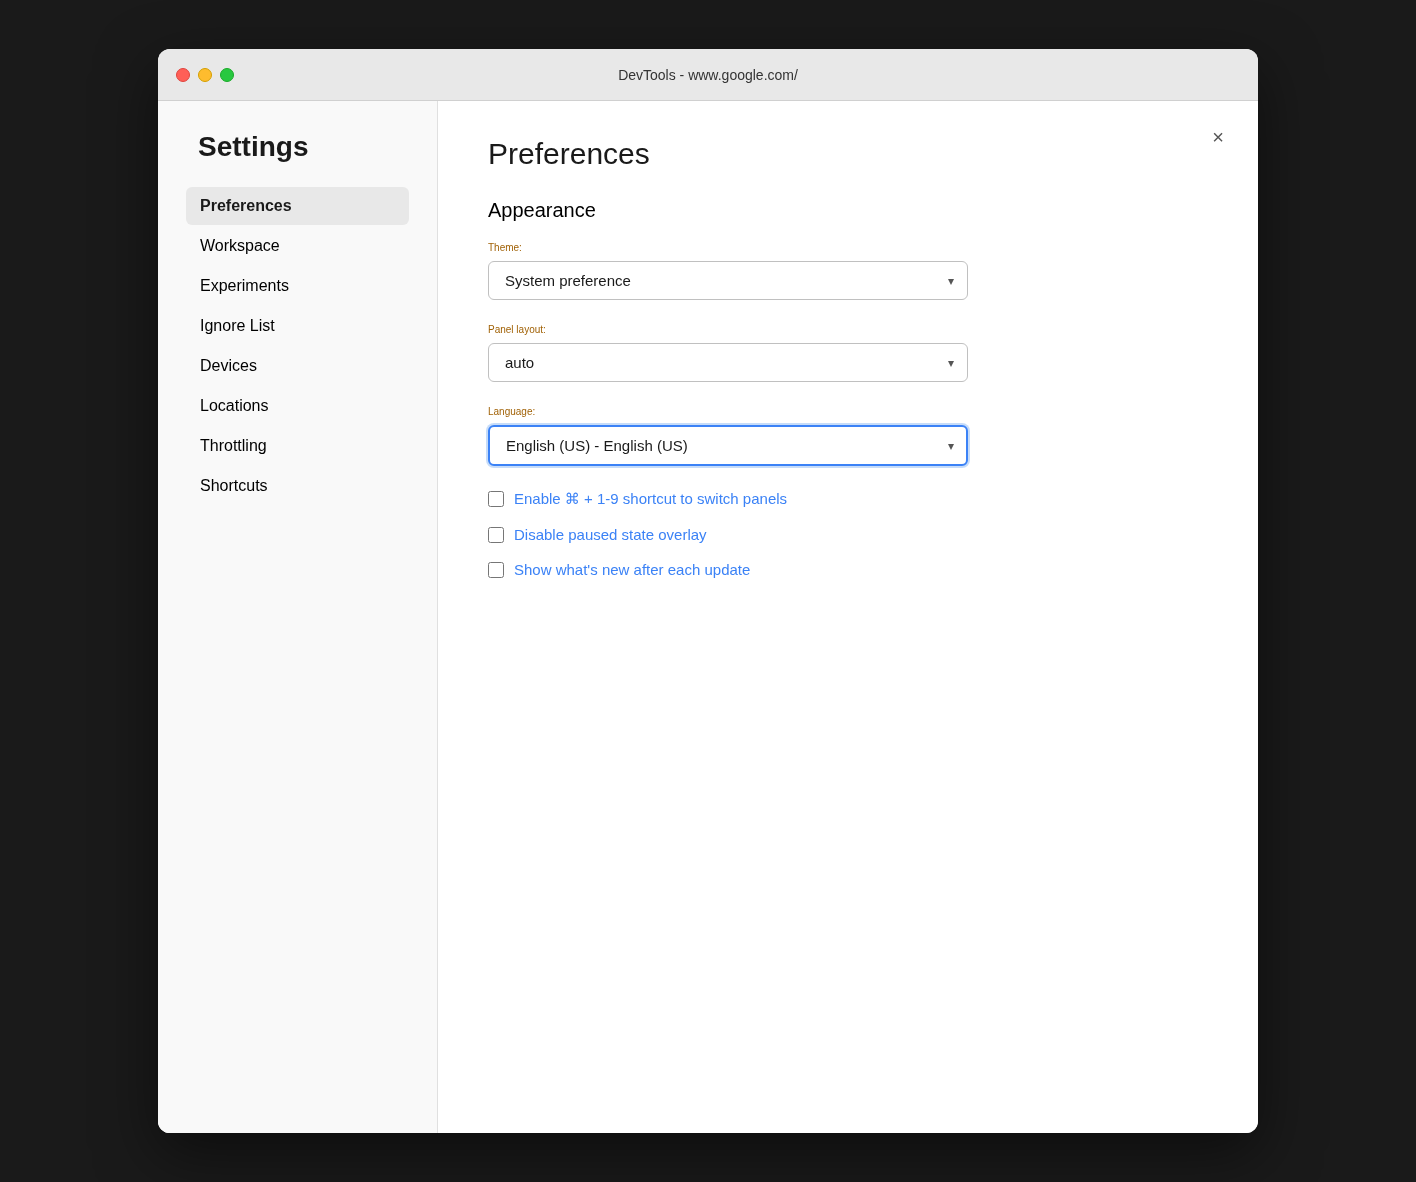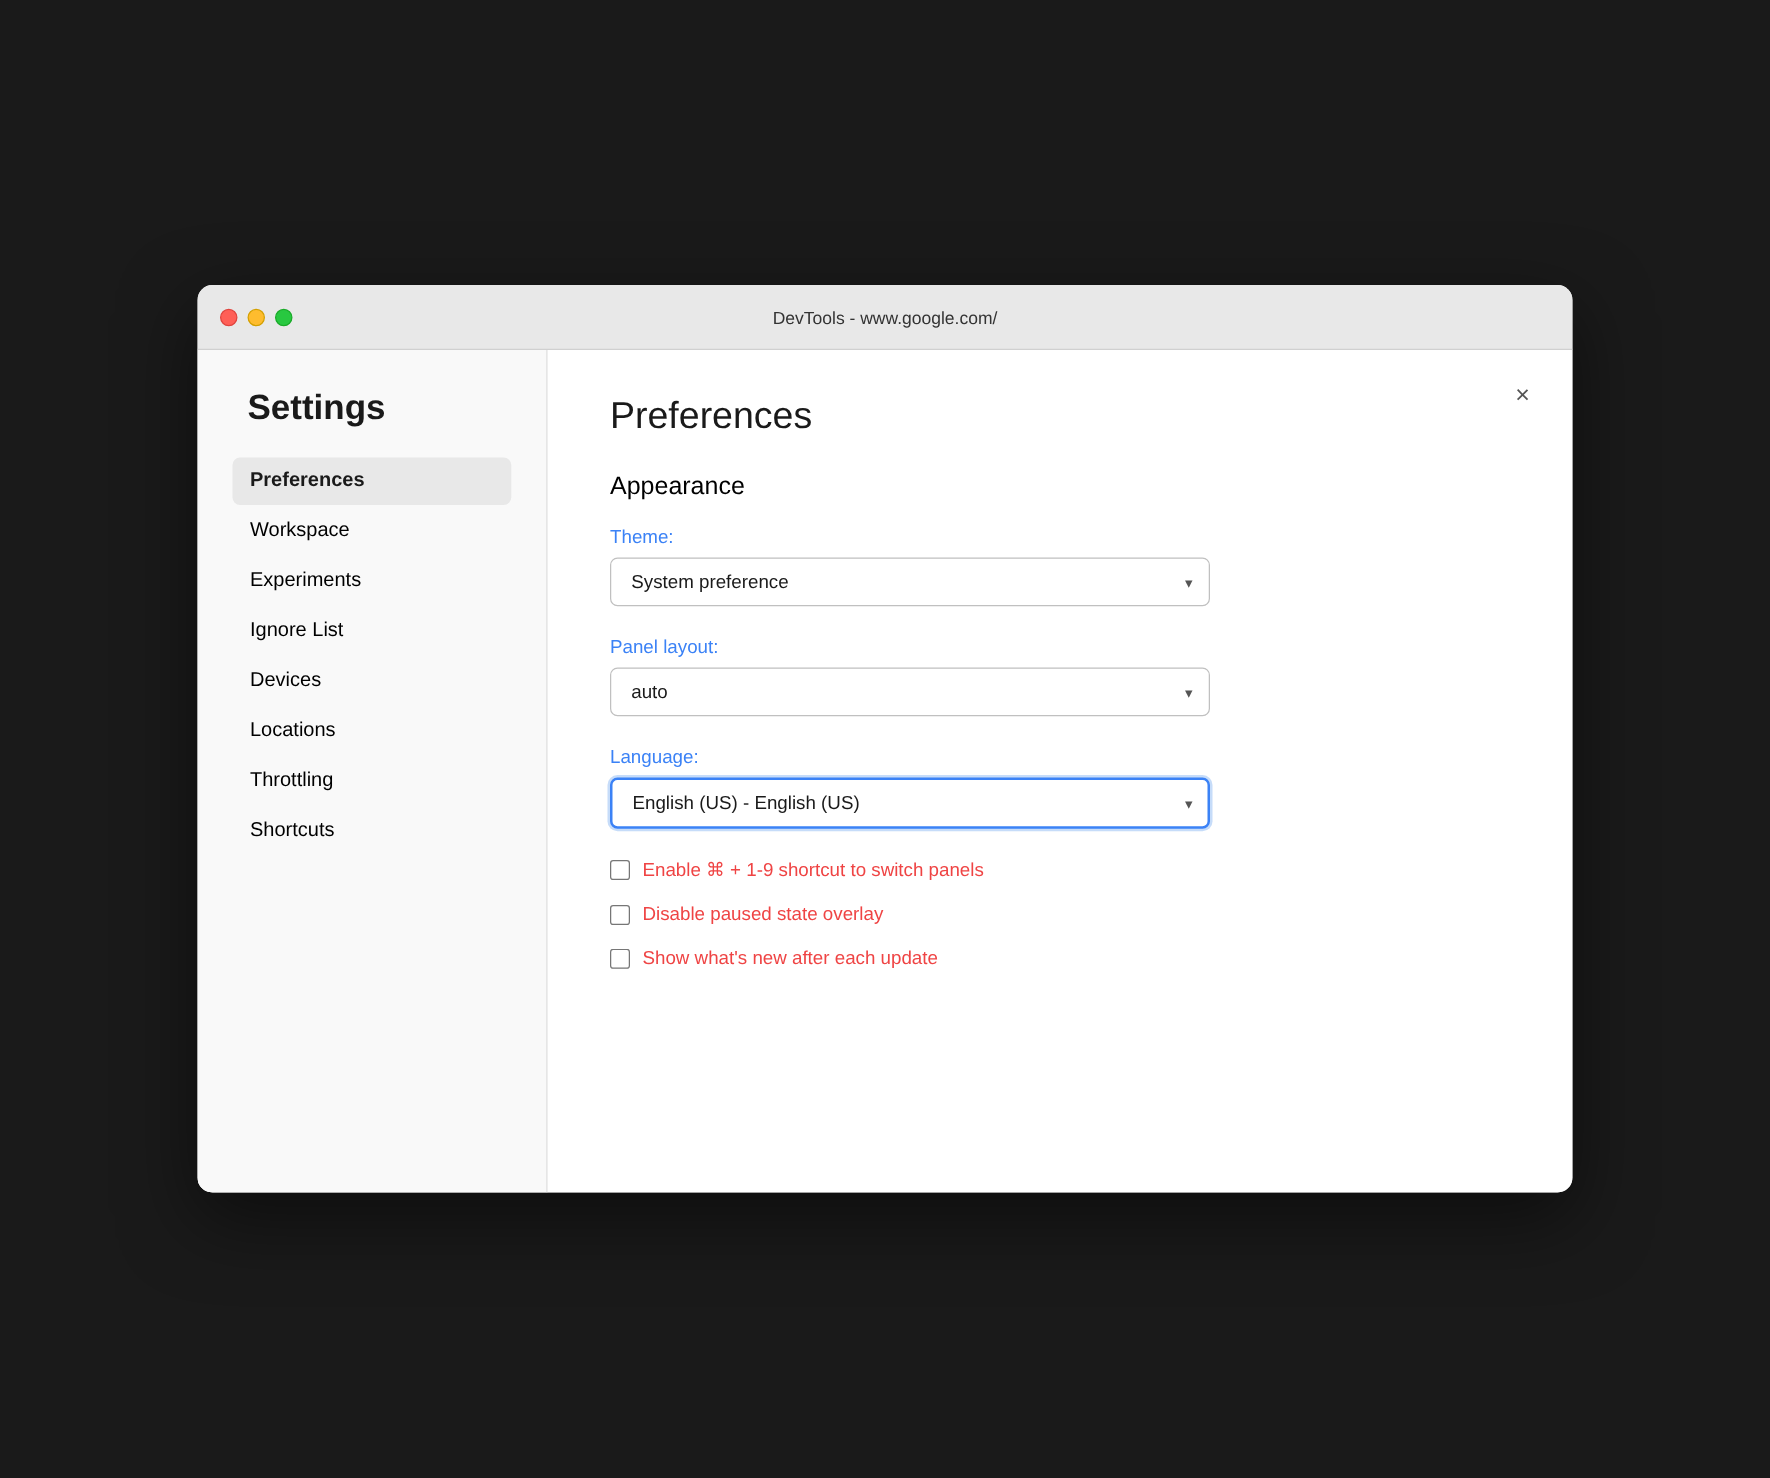--- a/index.html
+++ b/index.html
@@ -12,21 +12,21 @@
       background: #1a1a1a;
       display: flex;
       align-items: center;
       justify-content: center;
       min-height: 100vh;
       font-family: -apple-system, BlinkMacSystemFont, 'Segoe UI', sans-serif;
     }
 
     .window {
       width: 1100px;
-      height: 726px;
+      height: 1084px;
       background: #f5f5f5;
       border-radius: 12px;
       overflow: hidden;
       box-shadow: 0 20px 60px rgba(0,0,0,0.5);
       display: flex;
       flex-direction: column;
     }
 
     .titlebar {
       background: #e8e8e8;
@@ -144,22 +144,22 @@
       font-weight: 500;
       color: #000000;
       margin-bottom: 20px;
     }
 
     .form-group {
       margin-bottom: 24px;
     }
 
     .form-label {
-      font-size: 15px;
-      color: #3b82f6;
+      font-size: 10px;
+      color: #a16207;
       margin-bottom: 8px;
       display: block;
     }
 
     .select-wrapper {
       position: relative;
       width: 480px;
     }
 
     .select-wrapper select {
@@ -199,21 +199,21 @@
 
     .checkbox-group input[type="checkbox"] {
       width: 16px;
       height: 16px;
       cursor: pointer;
       flex-shrink: 0;
     }
 
     .checkbox-group label {
       font-size: 15px;
-      color: #ef4444;
+      color: #3b82f6;
       cursor: pointer;
     }
   </style>
 </head>
 <body>
 
 <div class="window">
 
   <div class="titlebar">
     <div class="traffic-lights">

